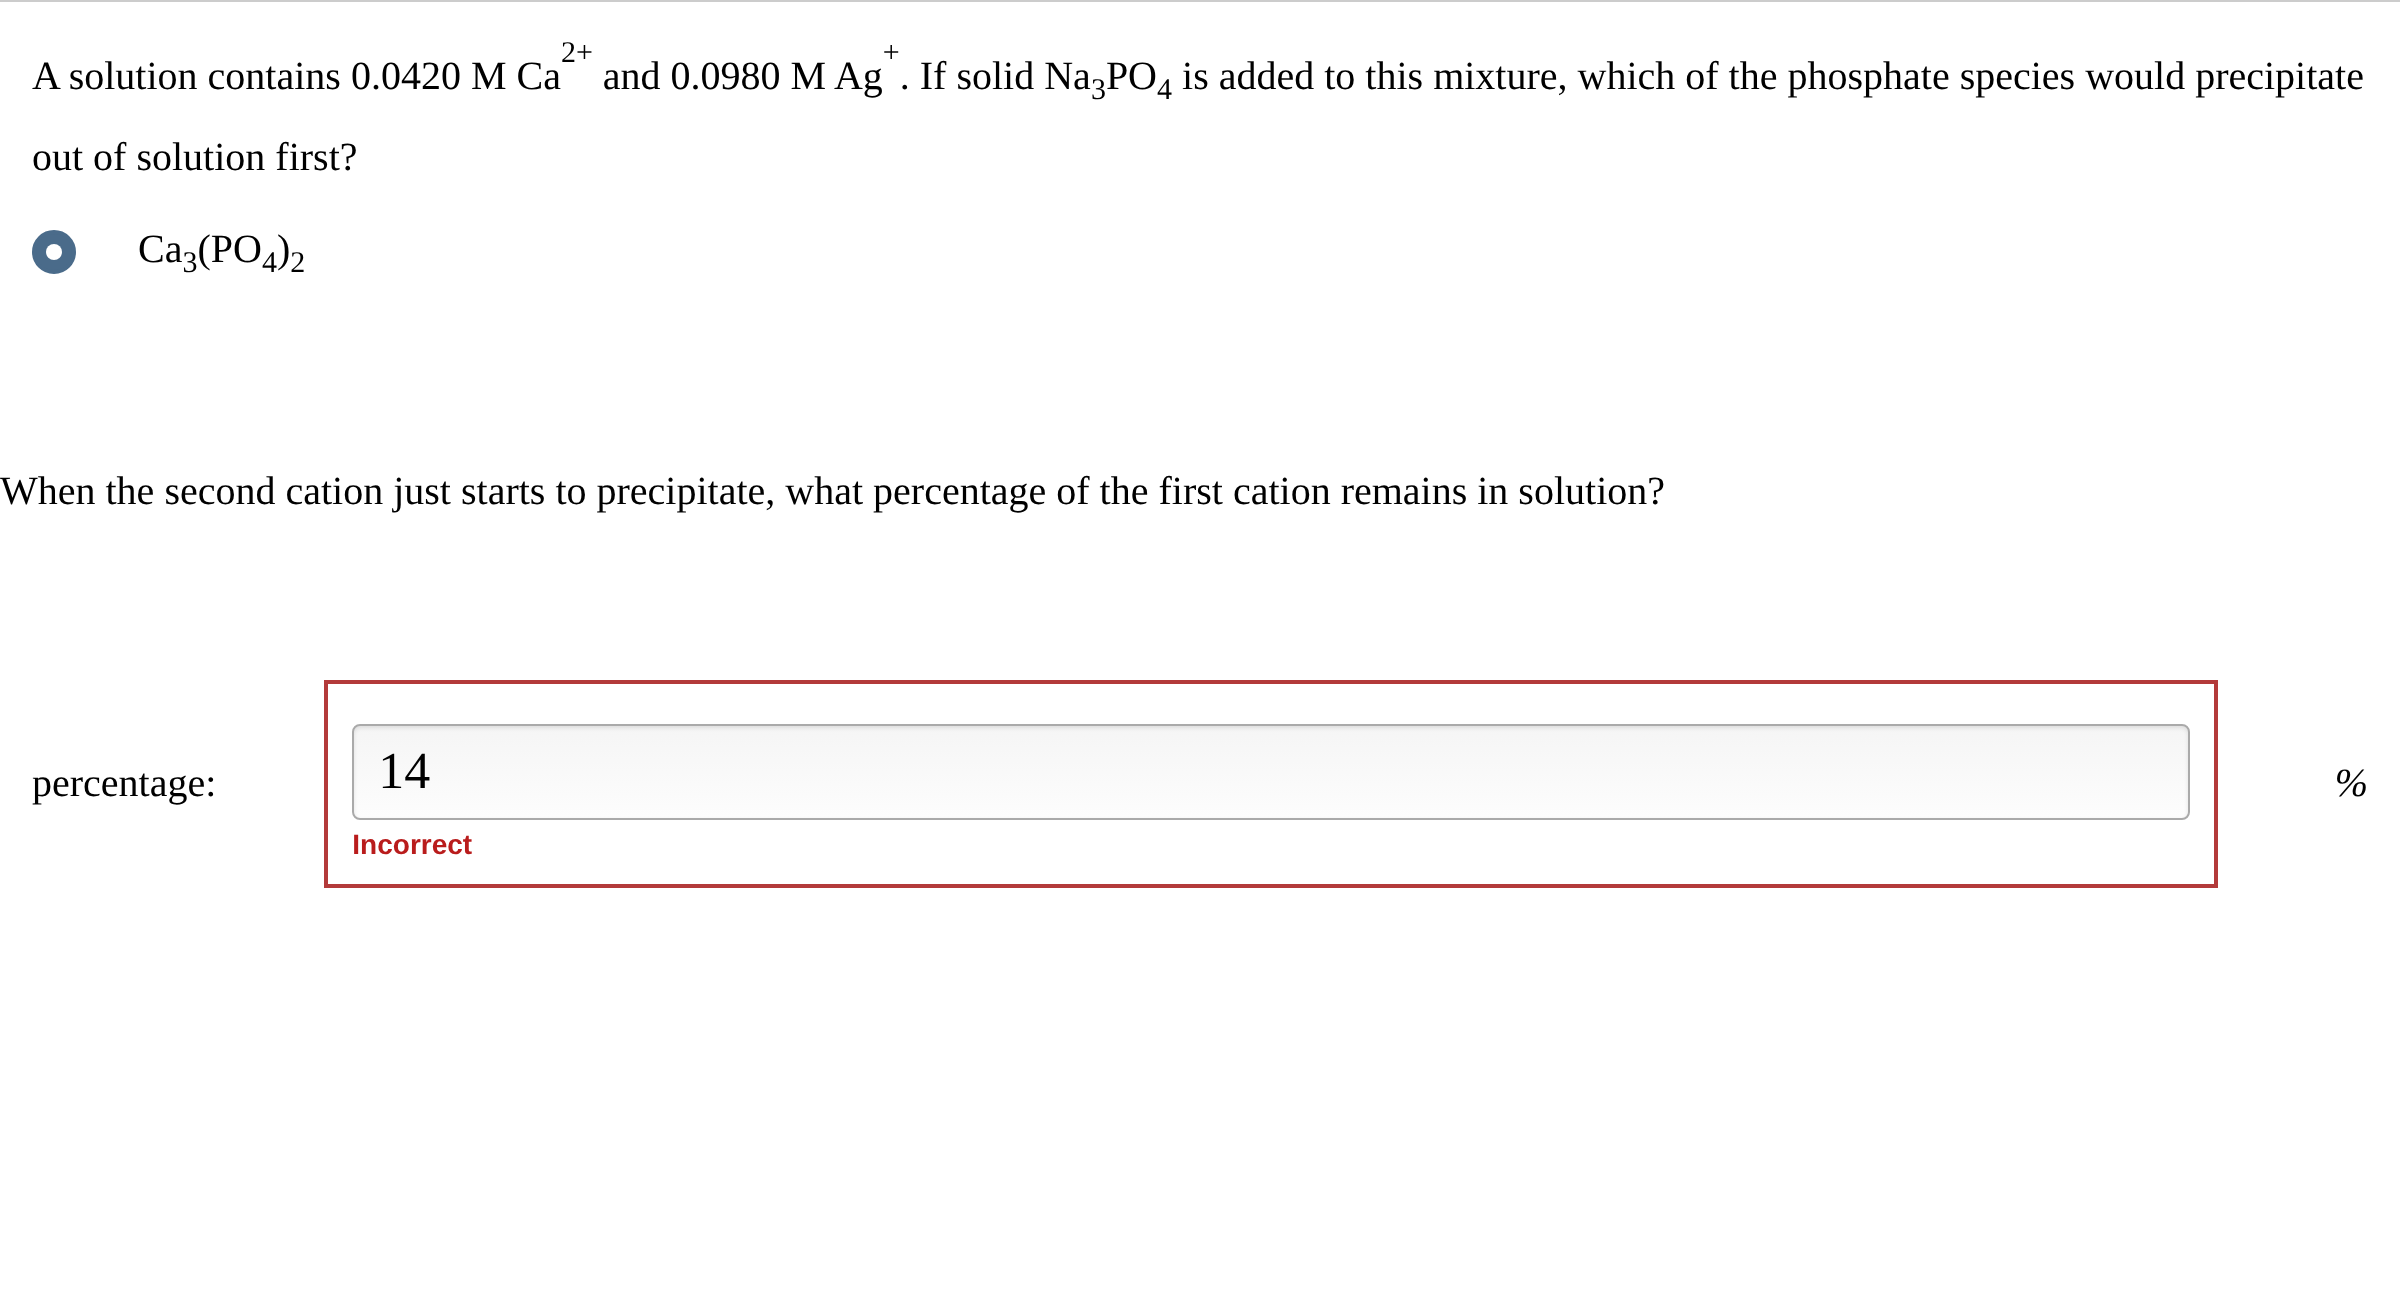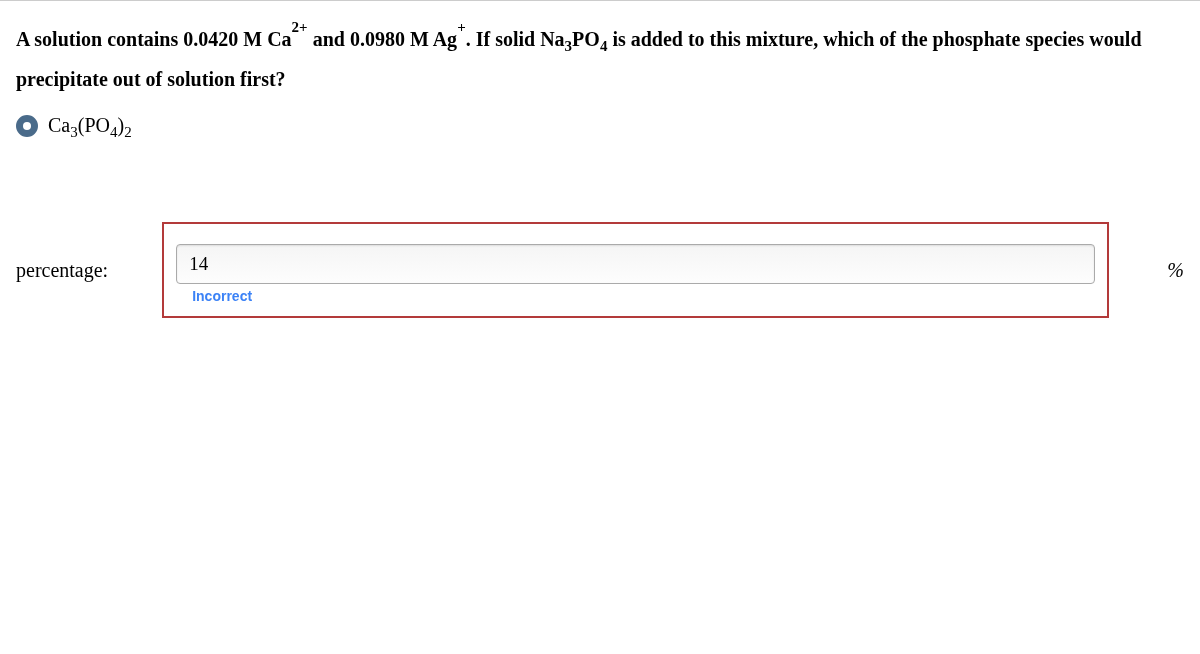--- a/index.html
+++ b/index.html
@@ -19,21 +19,20 @@
     }
     .top-divider {
       border-top: 1px solid #ccc;
       width: 100%;
     }
     .content {
       padding: 18px 16px 0 16px;
     }
     .question-text {
       margin-bottom: 8px;
-      font-weight: bold;
     }
     sup {
       font-family: 'Times New Roman', serif;
       vertical-align: super;
       font-size: 0.75em;
       position: relative;
       top: -0.4em;
     }
     sub {
       font-family: 'Times New Roman', serif;
@@ -66,20 +65,21 @@
     }
     .radio-circle.selected::after {
       content: '';
       width: 8px;
       height: 8px;
       background: #fff;
       border-radius: 50%;
     }
     .radio-label {
       font-family: 'Times New Roman', serif;
+      margin-left: 21px;
     }
     .second-question {
       margin-top: 80px;
       margin-left: -16px;
       padding-left: 0;
     }
     .answer-area {
       margin-top: 75px;
       display: flex;
       align-items: center;
@@ -92,32 +92,32 @@
     .input-wrapper {
       border: 2px solid #b33a3a;
       padding: 20px 12px 32px 12px;
       flex: 1;
       margin-left: 2px;
       position: relative;
     }
     .answer-input {
       width: 100%;
       padding: 8px 12px;
-      font-size: 19px;
+      font-size: 26px;
       font-family: Georgia, 'Times New Roman', serif;
       border: 1px solid #aaa;
       border-radius: 4px;
       background: linear-gradient(#f5f5f5, #fdfdfd);
       box-shadow: inset 0 1px 2px rgba(0,0,0,0.1);
     }
     .feedback {
       position: absolute;
       bottom: 6px;
-      left: 28px;
-      color: #3b82f6;
+      left: 12px;
+      color: #b91c1c;
       font-family: Arial, sans-serif;
       font-size: 14px;
       font-weight: bold;
     }
     .unit {
       font-size: 20px;
       margin-left: 10px;
       font-style: italic;
       font-family: 'Times New Roman', serif;
     }
@@ -133,20 +133,21 @@
     <span>A solution contains 0.0420 M Ca</span><sup>2+</sup><span> and 0.0980 M Ag</span><sup>+</sup><span>. If solid Na</span><sub>3</sub><span>PO</span><sub>4</sub><span> is added to this mixture, which of the phosphate species would precipitate out of solution first?</span>
   </div>
 
   <div class="radio-group" id="radio-group">
       <div class="radio-option">
         <div class="radio-circle selected"></div>
         <span class="radio-label"><span>Ca</span><sub>3</sub><span>(PO</span><sub>4</sub><span>)</span><sub>2</sub></span>
       </div>
     </div>
 
+  <div class="second-question">When the second cation just starts to precipitate, what percentage of the first cation remains in solution?</div>
 
   <div class="answer-area">
     <span class="answer-label">percentage:</span>
     <div class="input-wrapper">
       <input type="text" class="answer-input" value="14" style="">
       <div class="feedback">Incorrect</div>
     </div>
     <span class="unit">%</span>
   </div>
 

